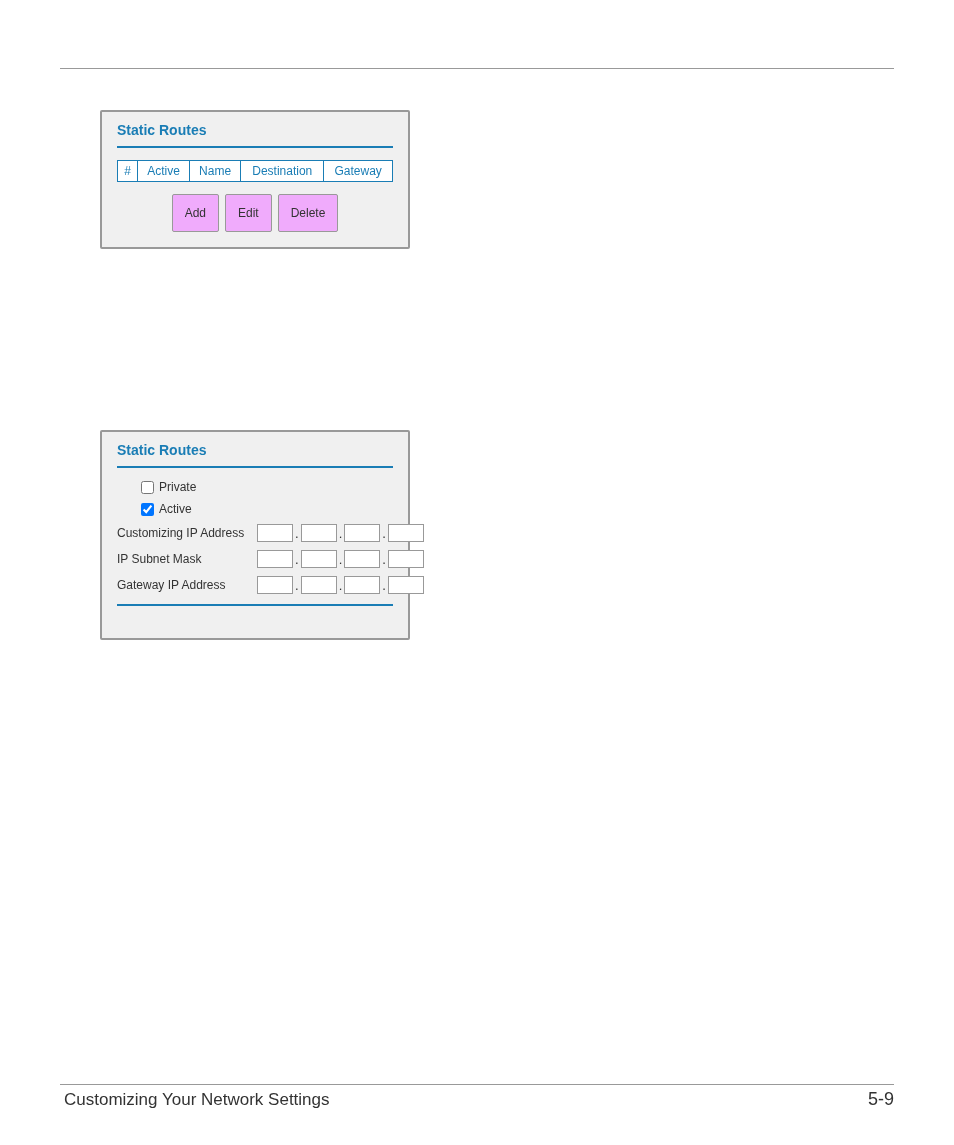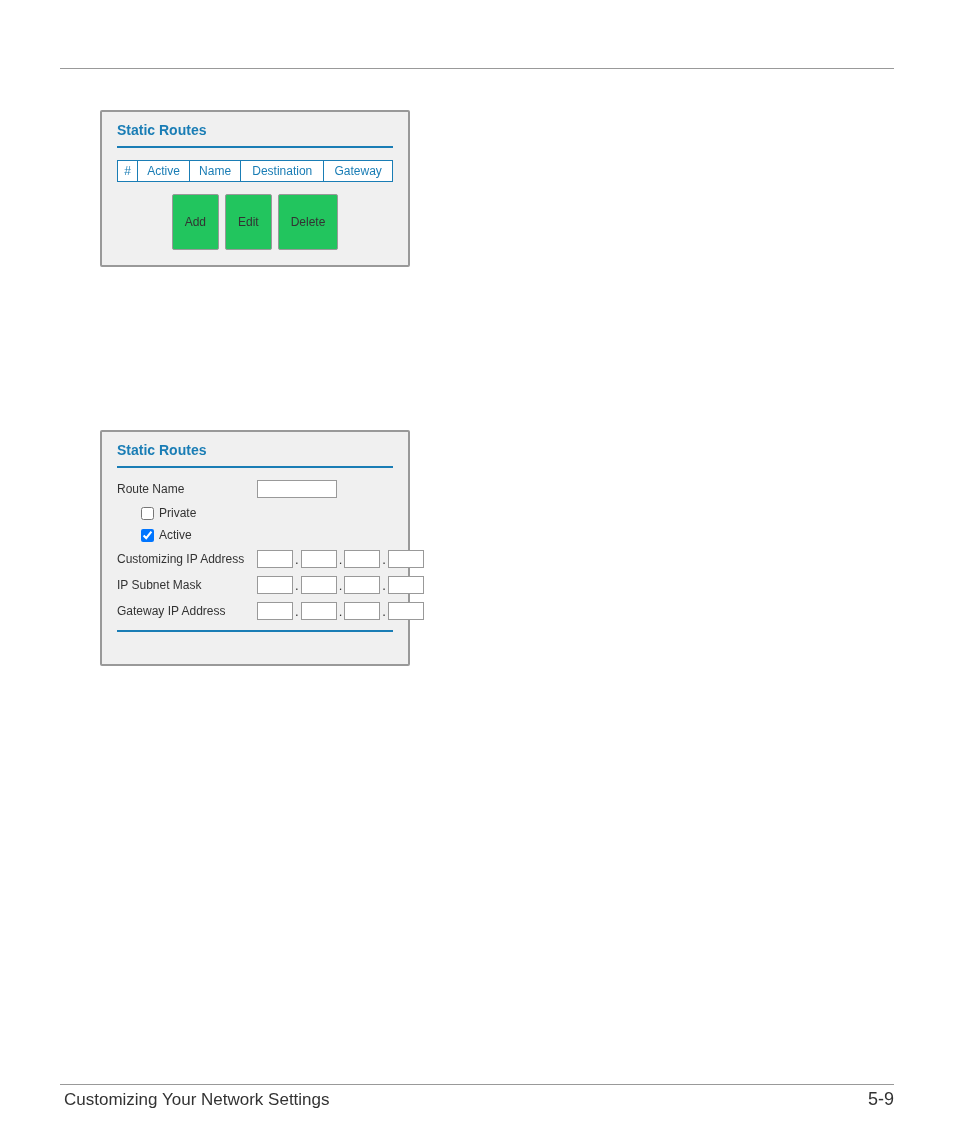--- a/index.html
+++ b/index.html
@@ -110,24 +110,24 @@
 
     
     .button-row {
       display: flex;
       gap: 6px;
       justify-content: center;
       margin-top: 4px;
     }
 
     .btn {
-      background: #22c55e;
+      background: #f0abfc;
       border: 1px solid #999;
       border-radius: 2px;
-      padding: 20px 12px;
+      padding: 11px 12px;
       font-size: 12px;
       color: #333;
       cursor: pointer;
       text-align: center;
     }
 
     
     .form-row {
       display: flex;
       align-items: center;
@@ -237,24 +237,20 @@
     <button class="btn">Add</button>
     <button class="btn">Edit</button>
     <button class="btn">Delete</button>
   </div>
 </div>
 
 <div class="panel panel-2">
   <div class="panel-title">Static Routes</div>
   <hr class="panel-divider">
 
-  <div class="form-row">
-    <span class="form-label">Route Name</span>
-    <input type="text" class="form-input form-input-name" style="">
-  </div>
 
   <div class="checkbox-row">
     <input type="checkbox" style="">
     <span class="checkbox-label">Private</span>
   </div>
 
   <div class="checkbox-row">
     <input type="checkbox" checked="" style="">
     <span class="checkbox-label">Active</span>
   </div>

